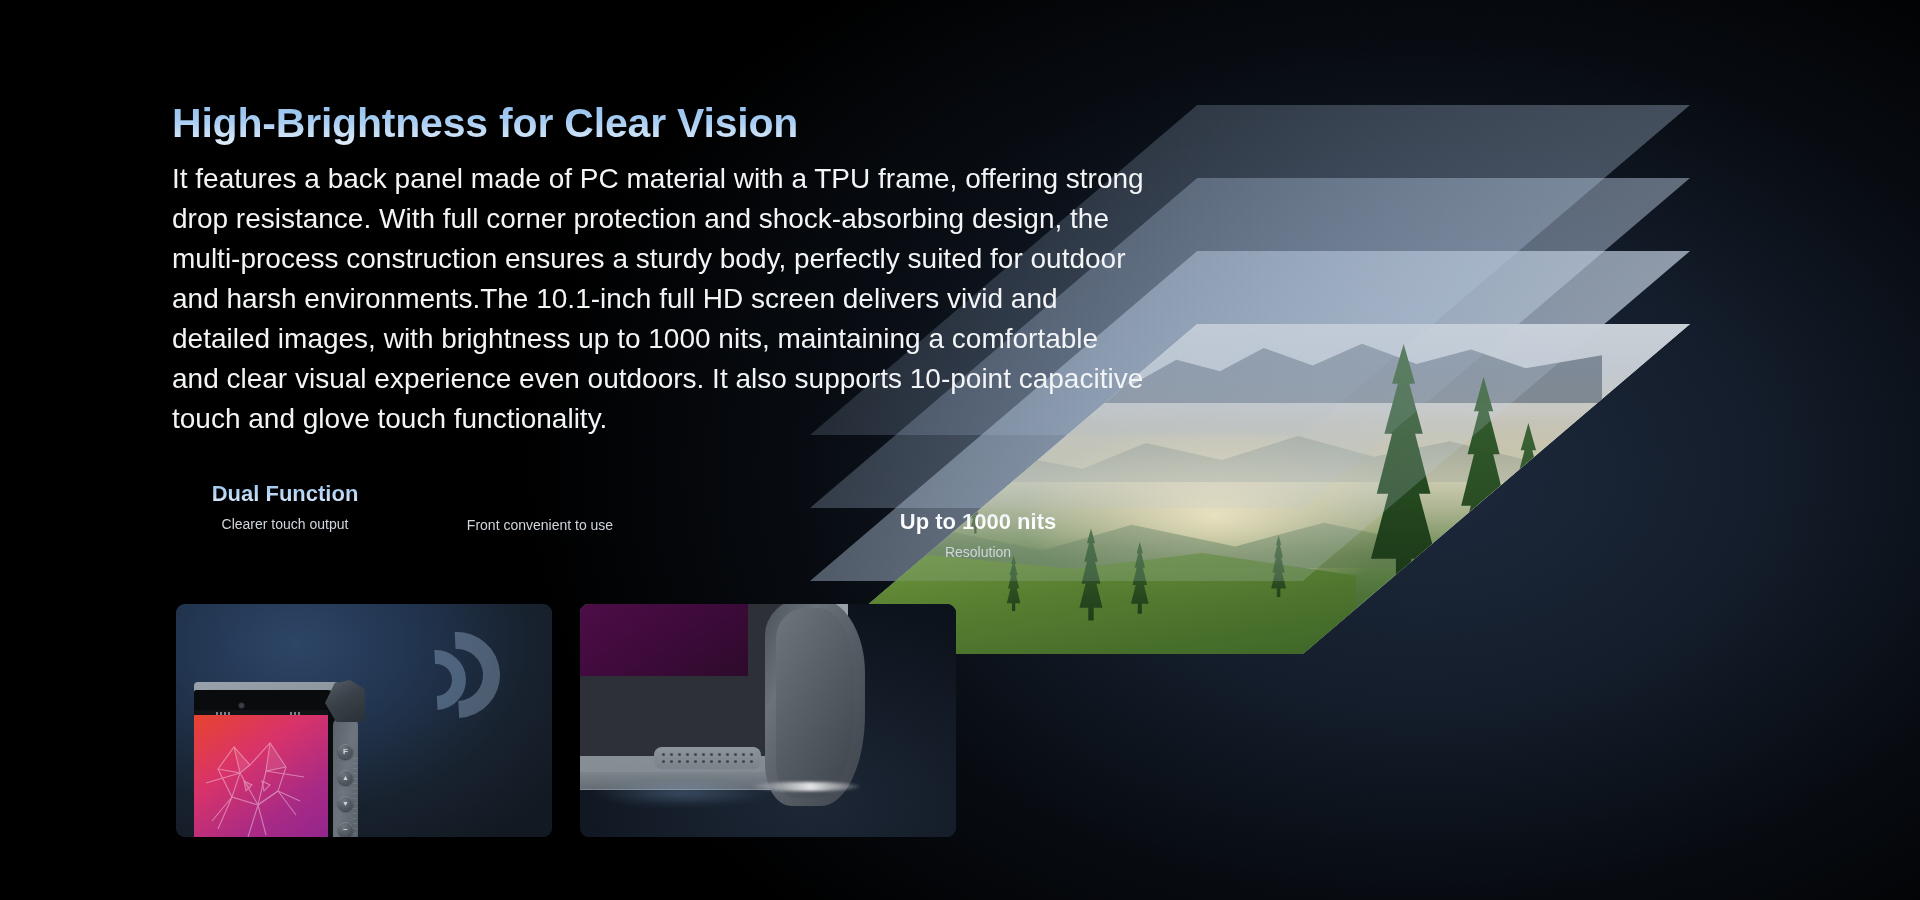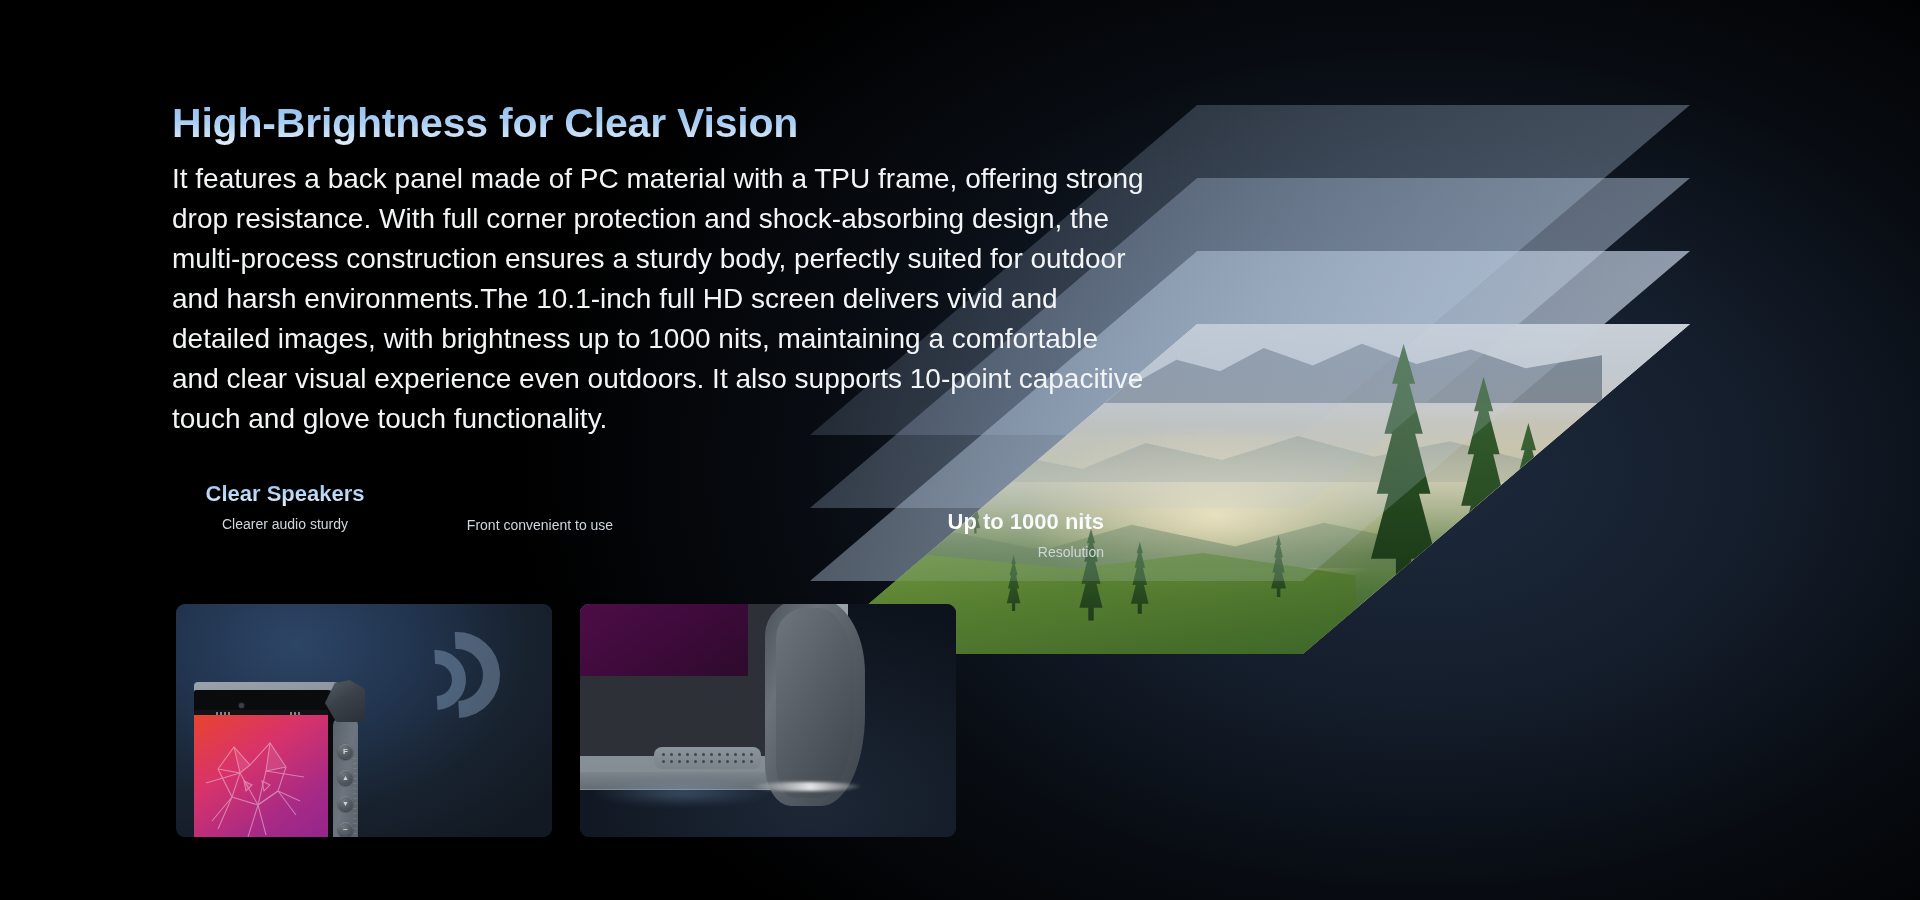--- a/index.html
+++ b/index.html
@@ -72,21 +72,21 @@
   .feat-sub {
     font-size:14px;
     color:#cfd6de;
     margin-top:7px;
     white-space:nowrap;
     font-weight:350;
   }
   #feat-0 { left:0px;   top:0px;   width:240px; }
   #feat-1 { left:250px; top:32px;  width:250px; }
   #feat-2 { left:530px; top:32px;  width:180px; }
-  #feat-3 { left:729px; top:28px;  width:210px;text-align:right; }
+  #feat-3 { left:708px; top:28px;  width:210px; }
 
   
   #cards { position:absolute; left:176px; top:604px; }
   .card {
     position:absolute;
     border-radius:9px;
     overflow:hidden;
     background:#141c28;
   }
   #card-0 { left:0px;   top:0px; width:376px; height:233px; }
@@ -378,22 +378,22 @@
   </div>
 
   <div id="left-col">
     <h1 id="headline">High-Brightness for Clear Vision</h1>
     <p id="body-copy">It features a back panel made of PC material with a TPU frame, offering strong drop resistance. With full corner protection and shock-absorbing design, the multi-process construction ensures a sturdy body, perfectly suited for outdoor and harsh environments.The 10.1-inch full HD screen delivers vivid and detailed images, with brightness up to 1000 nits, maintaining a comfortable and clear visual experience even outdoors. It also supports 10-point capacitive touch and glove touch functionality.</p>
   </div>
 
   <div id="feature-strip">
 
     <div class="feat" id="feat-0">
-      <div class="feat-title blue">Clear Speakers</div>
-      <div class="feat-sub">Clearer audio sturdy</div>
+      <div class="feat-title blue">Dual Function</div>
+      <div class="feat-sub">Clearer touch output</div>
     </div>
 
     <div class="feat" id="feat-1">
       <div class="feat-sub">Front convenient to use</div>
     </div>
 
 
     <div class="feat" id="feat-3">
       <div class="feat-title white">Up to 1000 nits</div>
       <div class="feat-sub">Resolution</div>

